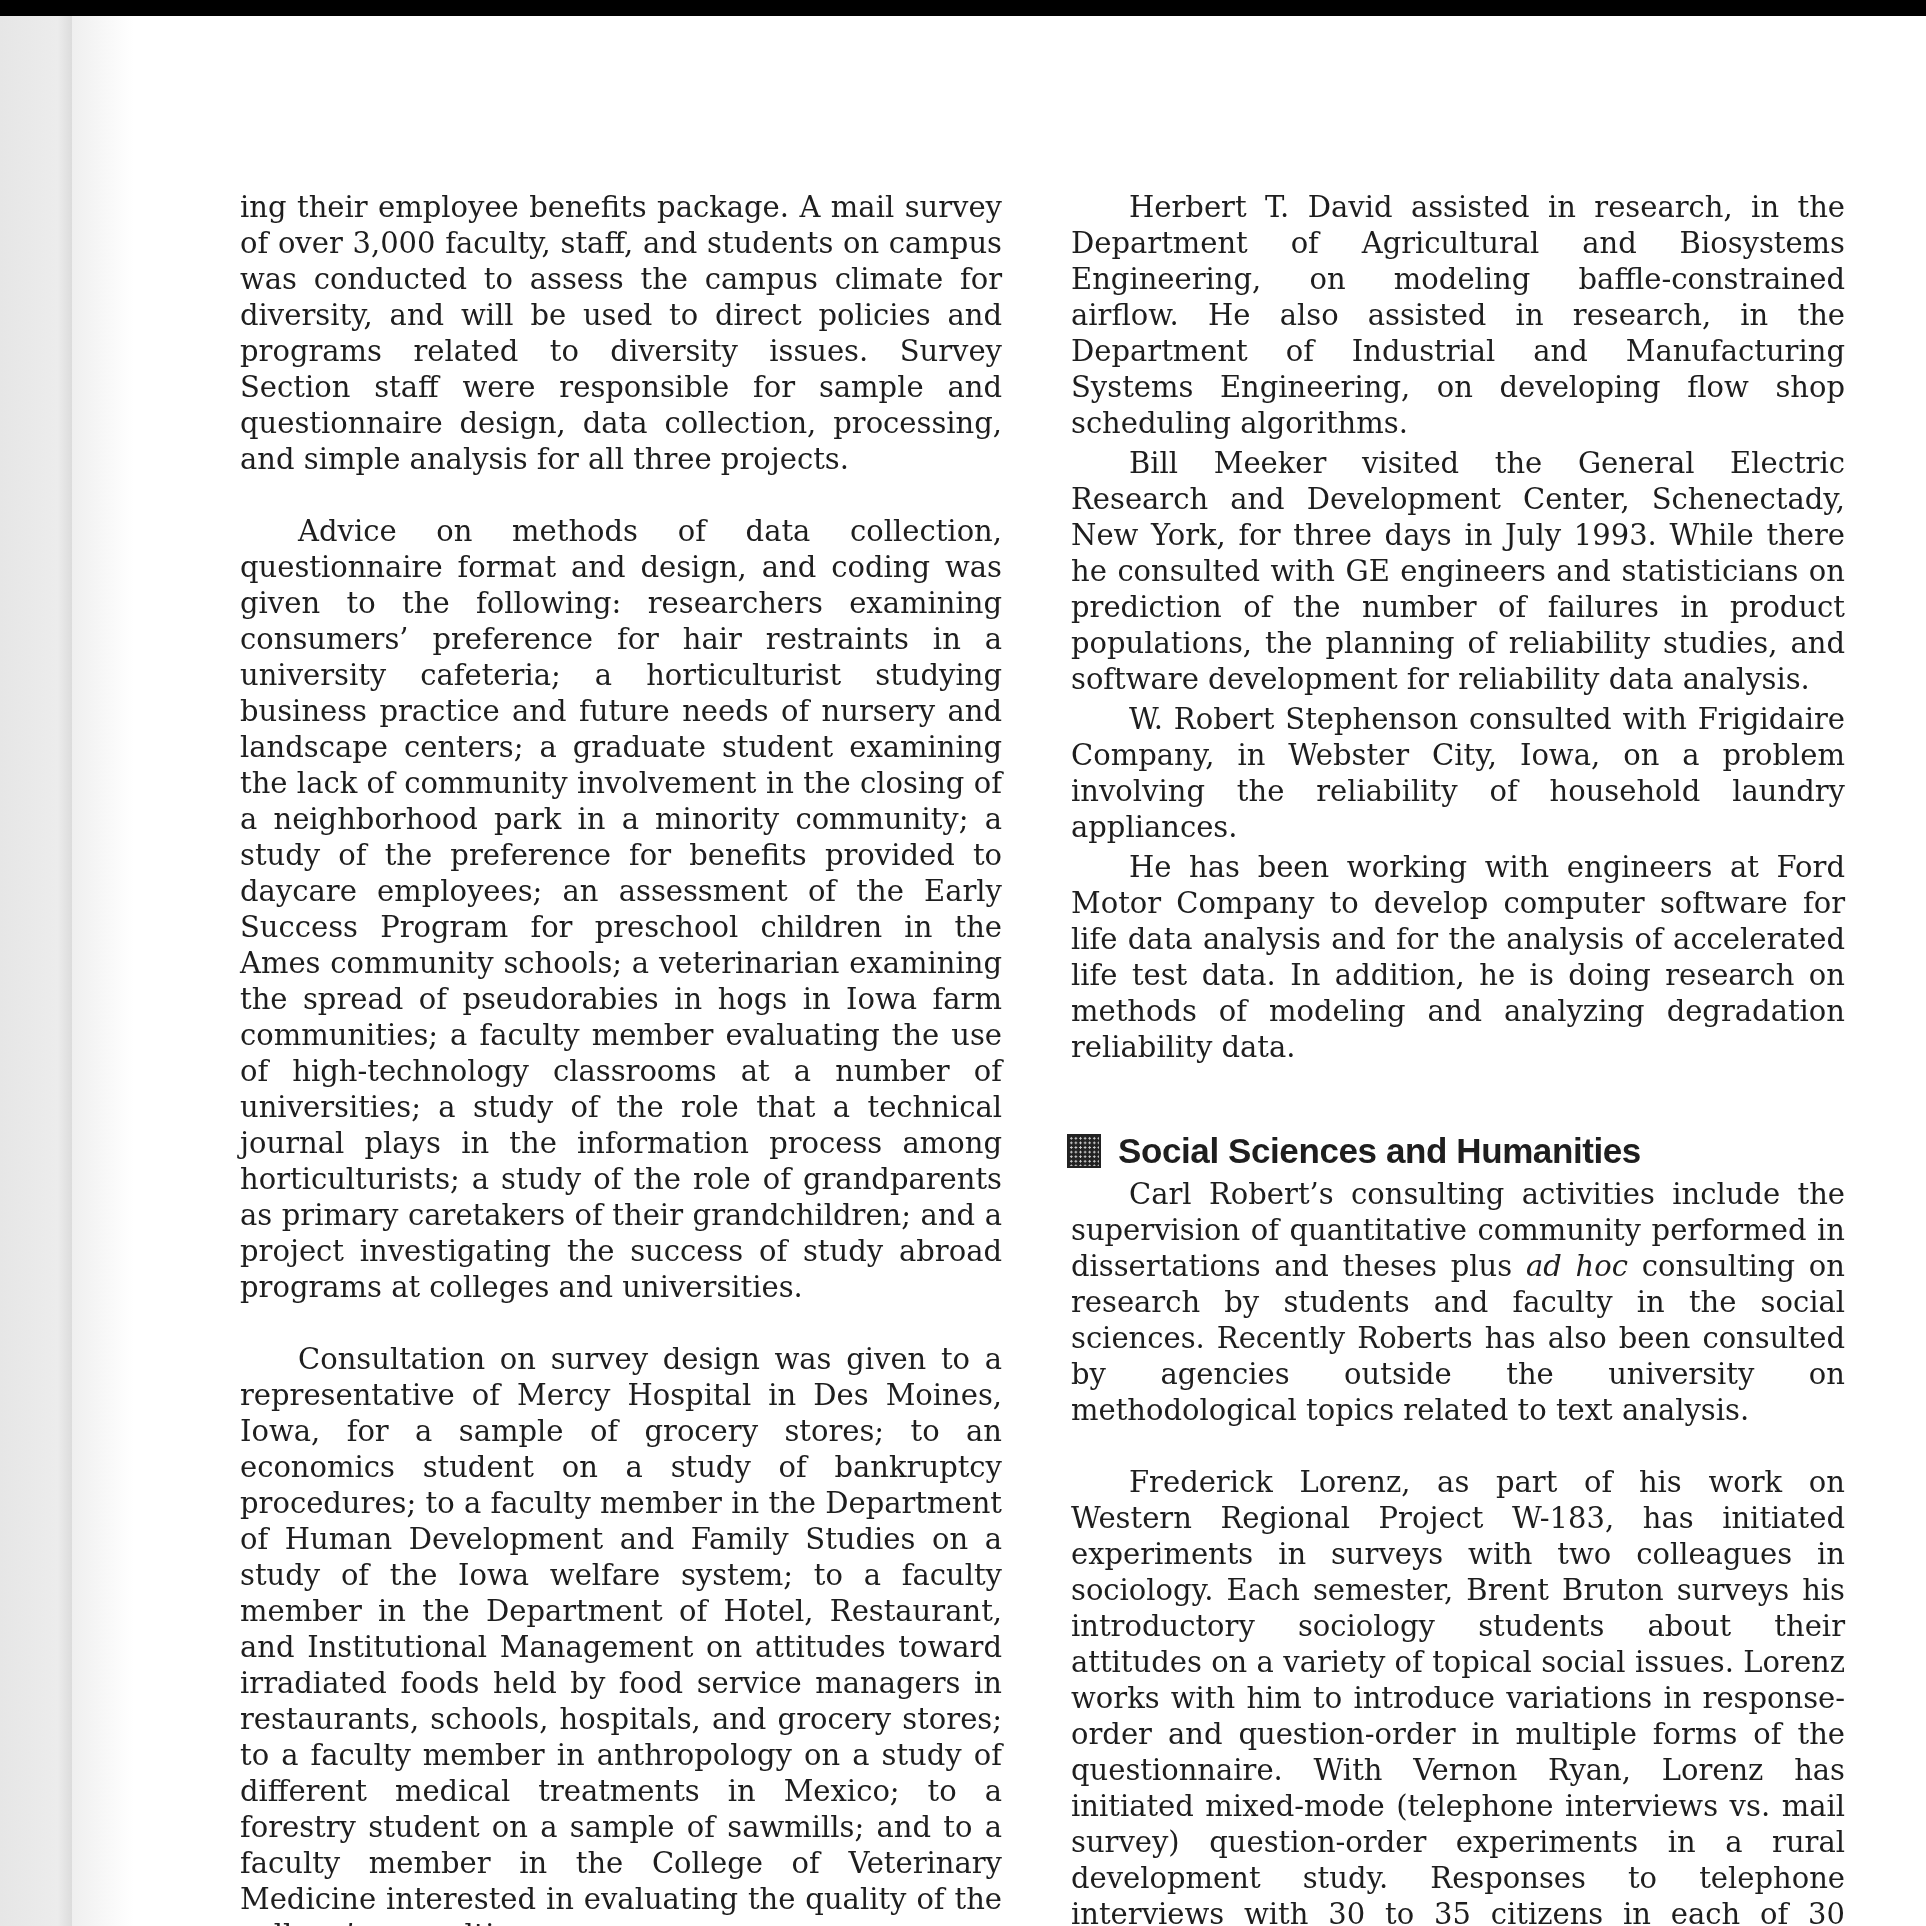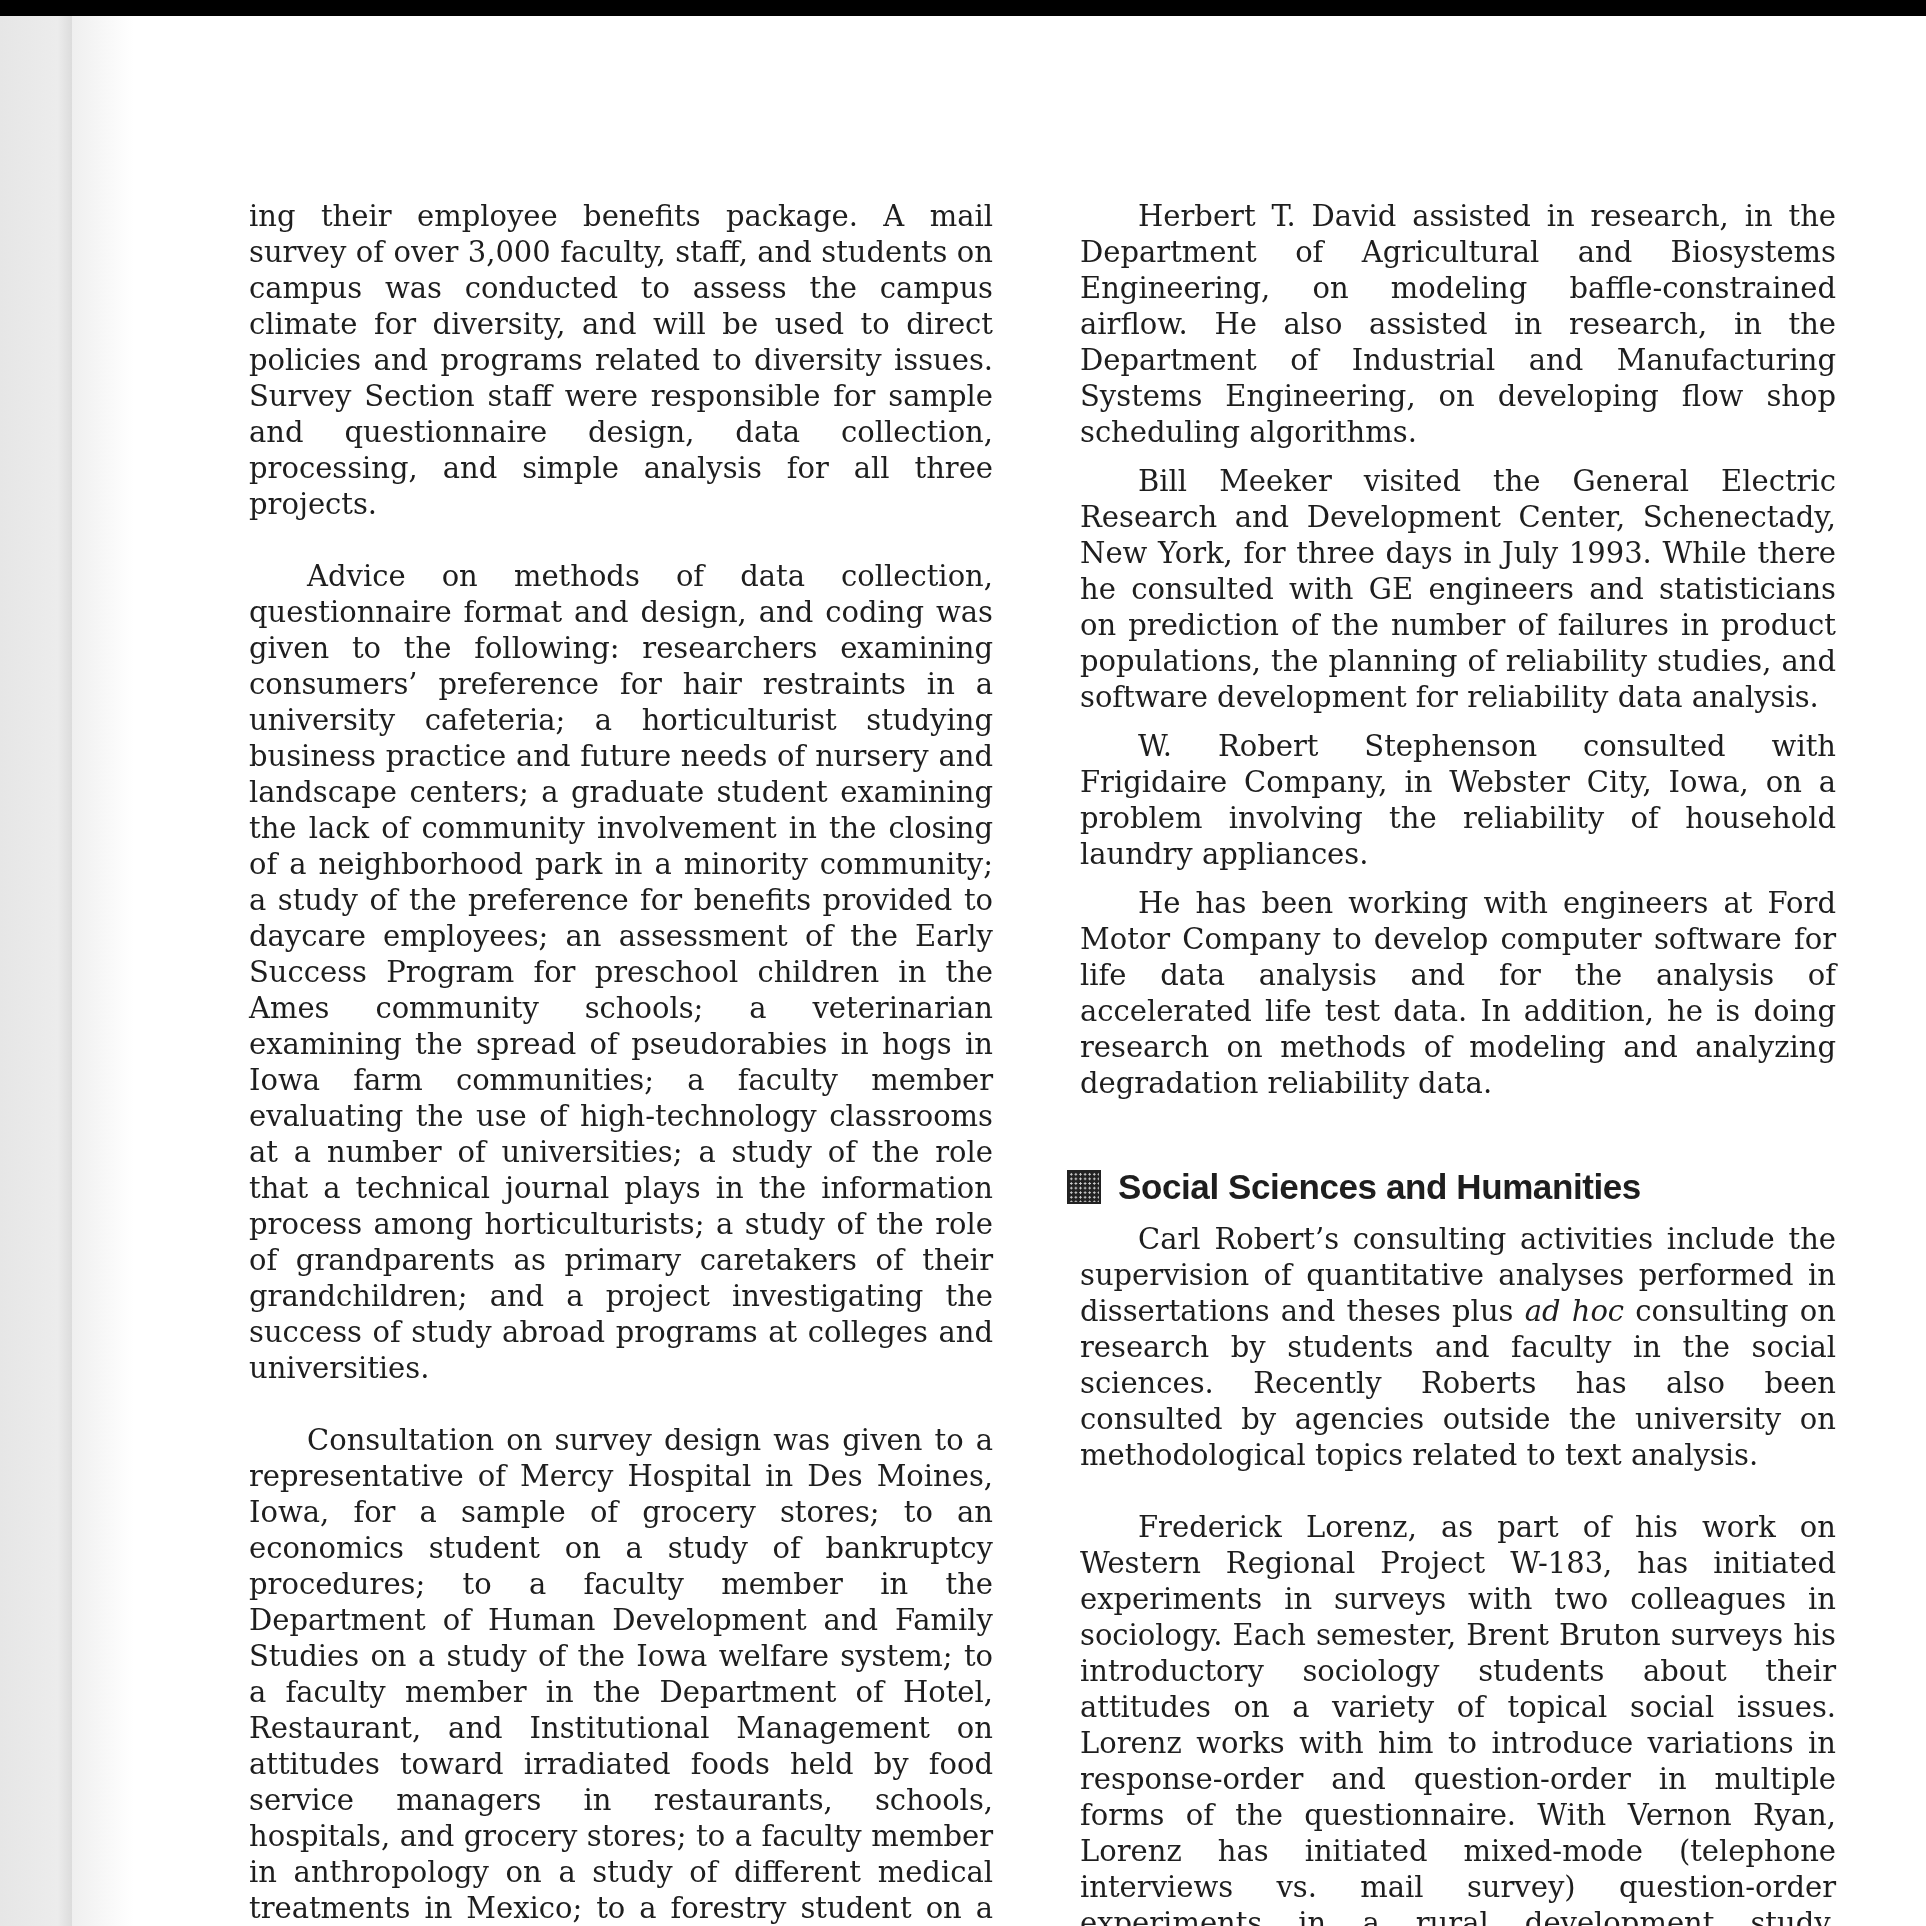--- a/index.html
+++ b/index.html
@@ -18,21 +18,21 @@
     position: absolute; left: 72px; top: 16px; width: 62px; height: 2526px;
     background: linear-gradient(to right, #efefef, #ffffff);
   }
   .col {
     position: absolute; top: 185px; width: 770px;
     font-size: 29px; line-height: 36px; text-align: justify;
     hyphens: none;
   }
   .col-left { left: 236px; }
   .col-right { left: 1067px; width: 782px; }
-  .col p { margin: 13px; text-indent: 58px; }
+  .col p { margin: 4px; text-indent: 58px; }
   .col p.noindent { text-indent: 0; }
   .col p.gap { margin-top: 36px; }
   .heading {
     font-family: "Liberation Sans", "DejaVu Sans", sans-serif;
     font-weight: bold; font-size: 35px; line-height: 42px;
     letter-spacing: -0.4px;
     display: flex; align-items: center; margin: 0;
   }
   .heading .sq {
     width: 34px; height: 34px; margin-right: 17px; flex: 0 0 auto;
@@ -59,17 +59,17 @@
 
 <div class="col col-right">
   <p>Herbert T. David assisted in research, in the Department of Agricultural and Biosystems Engineering, on modeling baffle-constrained airflow. He also assisted in research, in the Department of Industrial and Manufacturing Systems Engineering, on developing flow shop scheduling algorithms.</p>
   <p>Bill Meeker visited the General Electric Research and Development Center, Schenectady, New York, for three days in July 1993. While there he consulted with GE engineers and statisticians on prediction of the number of failures in product populations, the planning of reliability studies, and software development for reliability data analysis.</p>
   <p>W. Robert Stephenson consulted with Frigidaire Company, in Webster City, Iowa, on a problem involving the reliability of household laundry appliances.</p>
   <p>He has been working with engineers at Ford Motor Company to develop computer software for life data analysis and for the analysis of accelerated life test data. In addition, he is doing research on methods of modeling and analyzing degradation reliability data.</p>
   <div class="heading" style="margin-top:65px; margin-bottom:3.9px;align-items:center;">
     <span class="sq"></span>
     <span>Social Sciences and Humanities</span>
   </div>
-  <p><span>Carl Robert’s consulting activities include the supervision of quantitative analyses performed in dissertations and theses plus </span><em>ad hoc</em><span> consulting on research by students and faculty in the social sciences. Recently Roberts has also been consulted by agencies outside the university on methodological topics related to text analysis.</span></p>
+  <p><span>Carl Robert’s consulting activities include the supervision of quantitative community performed in dissertations and theses plus </span><em>ad hoc</em><span> consulting on research by students and faculty in the social sciences. Recently Roberts has also been consulted by agencies outside the university on methodological topics related to text analysis.</span></p>
   <p class="gap">Frederick Lorenz, as part of his work on Western Regional Project W-183, has initiated experiments in surveys with two colleagues in sociology. Each semester, Brent Bruton surveys his introductory sociology students about their attitudes on a variety of topical social issues. Lorenz works with him to introduce variations in response-order and question-order in multiple forms of the questionnaire. With Vernon Ryan, Lorenz has initiated mixed-mode (telephone interviews vs. mail survey) question-order experiments in a rural development study. Responses to telephone interviews with 30 to 35 citizens in each of 30 communities are being compared with parallel data collected from as many as 150 respondents to mail surveys in 100 rural Iowa communities.</p>
 
 </div>
 
 
 </body></html>

